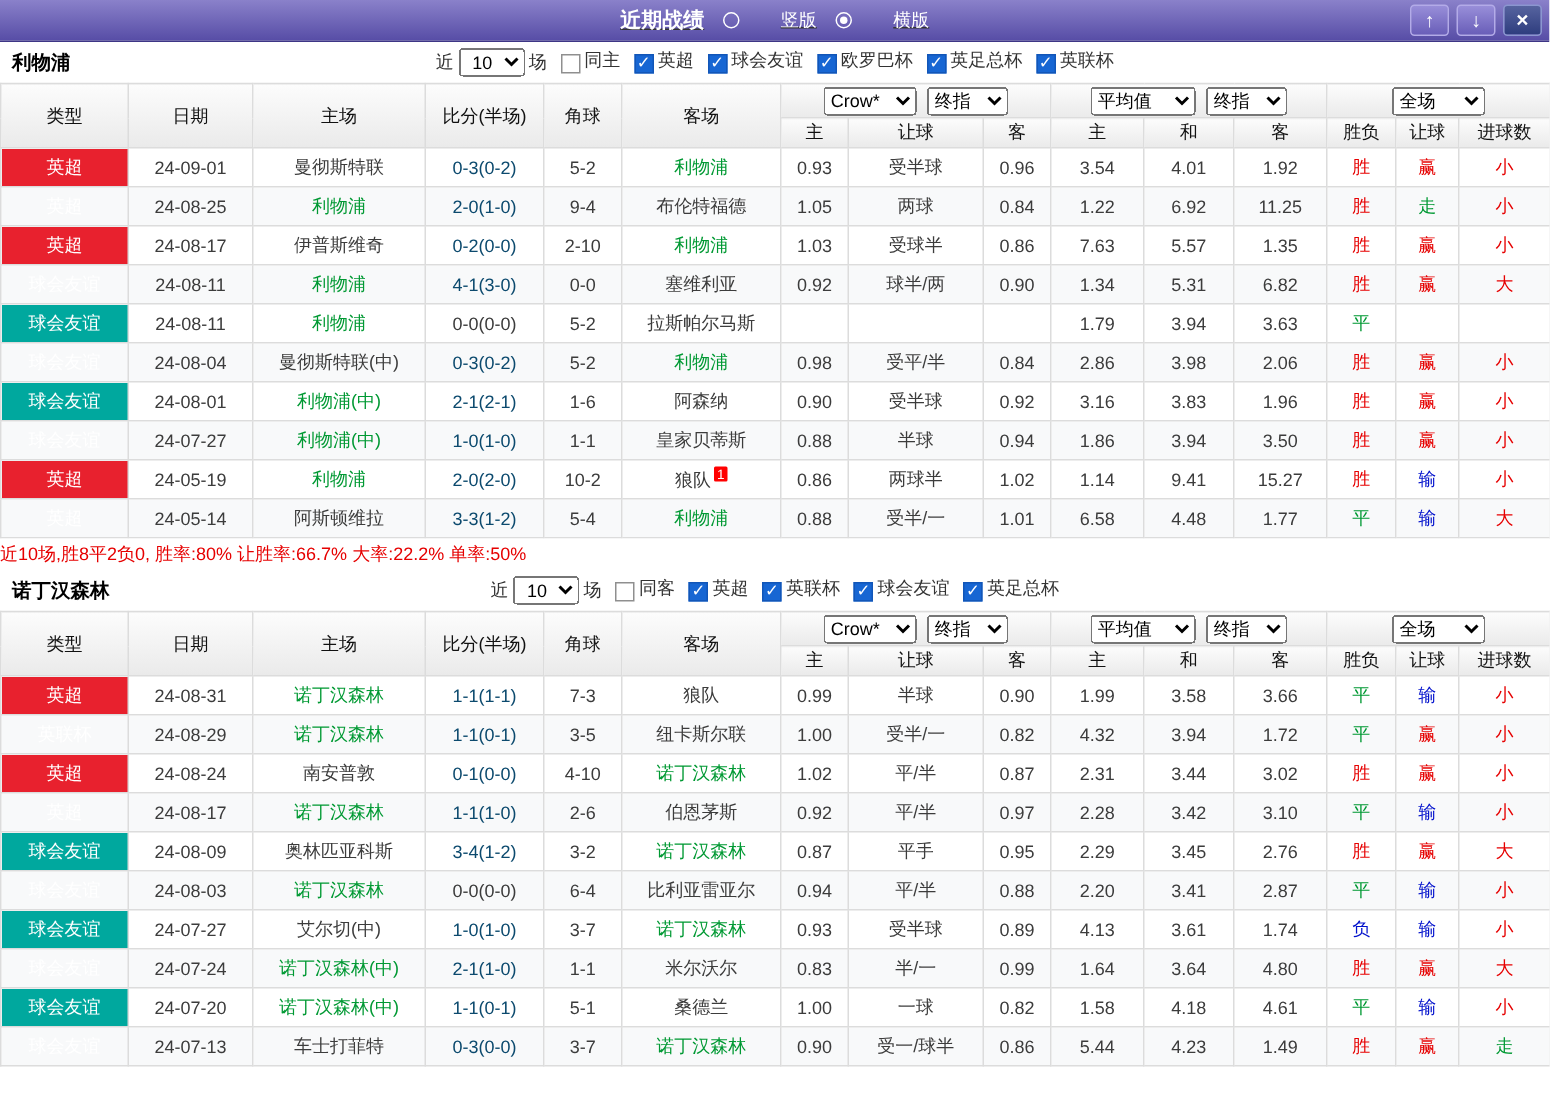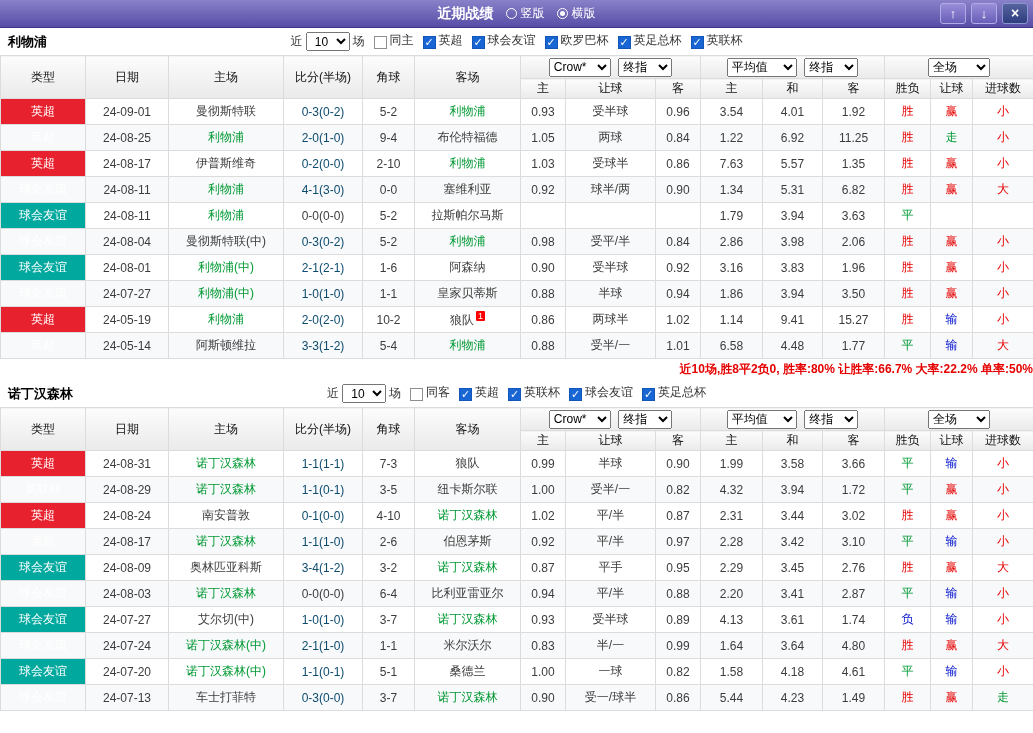--- a/index.html
+++ b/index.html
@@ -7,23 +7,23 @@
   body {
     width:1033px; height:733px; background:#fff; overflow:hidden;
     font-family:"Liberation Sans","DejaVu Sans",sans-serif; font-size:12px; color:#333;
   }
   
   .titlebar {
     height:28px; background:linear-gradient(180deg,#8a81ca 0%,#574da6 100%);
     display:flex; align-items:center; position:relative; padding:0 5px;
     border-bottom:1px solid #3d3585;
   }
-  .title-group { margin:0 auto; display:flex; gap:12px; }
+  .title-group { margin:0 auto; display:flex; gap:12px;text-decoration:underline; }
   .page-title { color:#fff; font-size:14px; font-weight:bold; }
-  .radio { color:#fff; font-size:12px; display:inline-flex; align-items:center; cursor:pointer; }
+  .radio { color:#fff; font-size:12px; display:inline-flex; align-items:center; cursor:pointer;gap:24px; }
   .rdot { width:11px; height:11px; border:1px solid #fff; border-radius:50%; margin-right:4px; position:relative; display:inline-block; }
   .rdot.on::after { content:""; position:absolute; left:2px; top:2px; width:5px; height:5px; border-radius:50%; background:#fff; }
   .winbtns { position:absolute; right:5px; top:3px; display:flex; gap:5px; }
   .wbtn {
     width:26px; height:21px; border-radius:3px; border:1px solid #b3abe8;
     background:linear-gradient(180deg,#988ed9,#695eb8); color:#fff;
     font-size:13px; line-height:19px; text-align:center; cursor:pointer;
   }
   .wbtn.close { background:linear-gradient(180deg,#56639f,#2e3d7e); border-color:#8b96cf; font-size:14px; font-weight:bold; }
   
@@ -45,21 +45,21 @@
   tbody tr:nth-child(even) td { background:#f8f9fa; }
   td.type-cell { color:#fff; }
   td.b-red { background:#e8212e; }
   td.b-teal { background:#00a89e; }
   .team-cell.focal { color:#009933; }
   .score-red { color:#0c4a6e; }
   .c-red { color:#e60000; }
   .c-green { color:#009933; }
   .c-blue { color:#0010cc; }
   .note { background:#f00; color:#fff; font-size:9px; line-height:11px; padding:0 2px; margin-left:2px; vertical-align:super; border-radius:1px; }
-  .summary { height:21px; line-height:21px; text-align:right; font-size:12px; color:#e60000; background:#fff;font-weight:bold; }
+  .summary { height:21px; line-height:21px; text-align:left; font-size:12px; color:#e60000; background:#fff; }
 </style>
 </head>
 <body>
 
 <div class="titlebar">
   <div class="title-group">
     <span class="page-title">近期战绩</span>
     <label class="radio">
       <span class="rdot"></span>
       <span>竖版</span>

